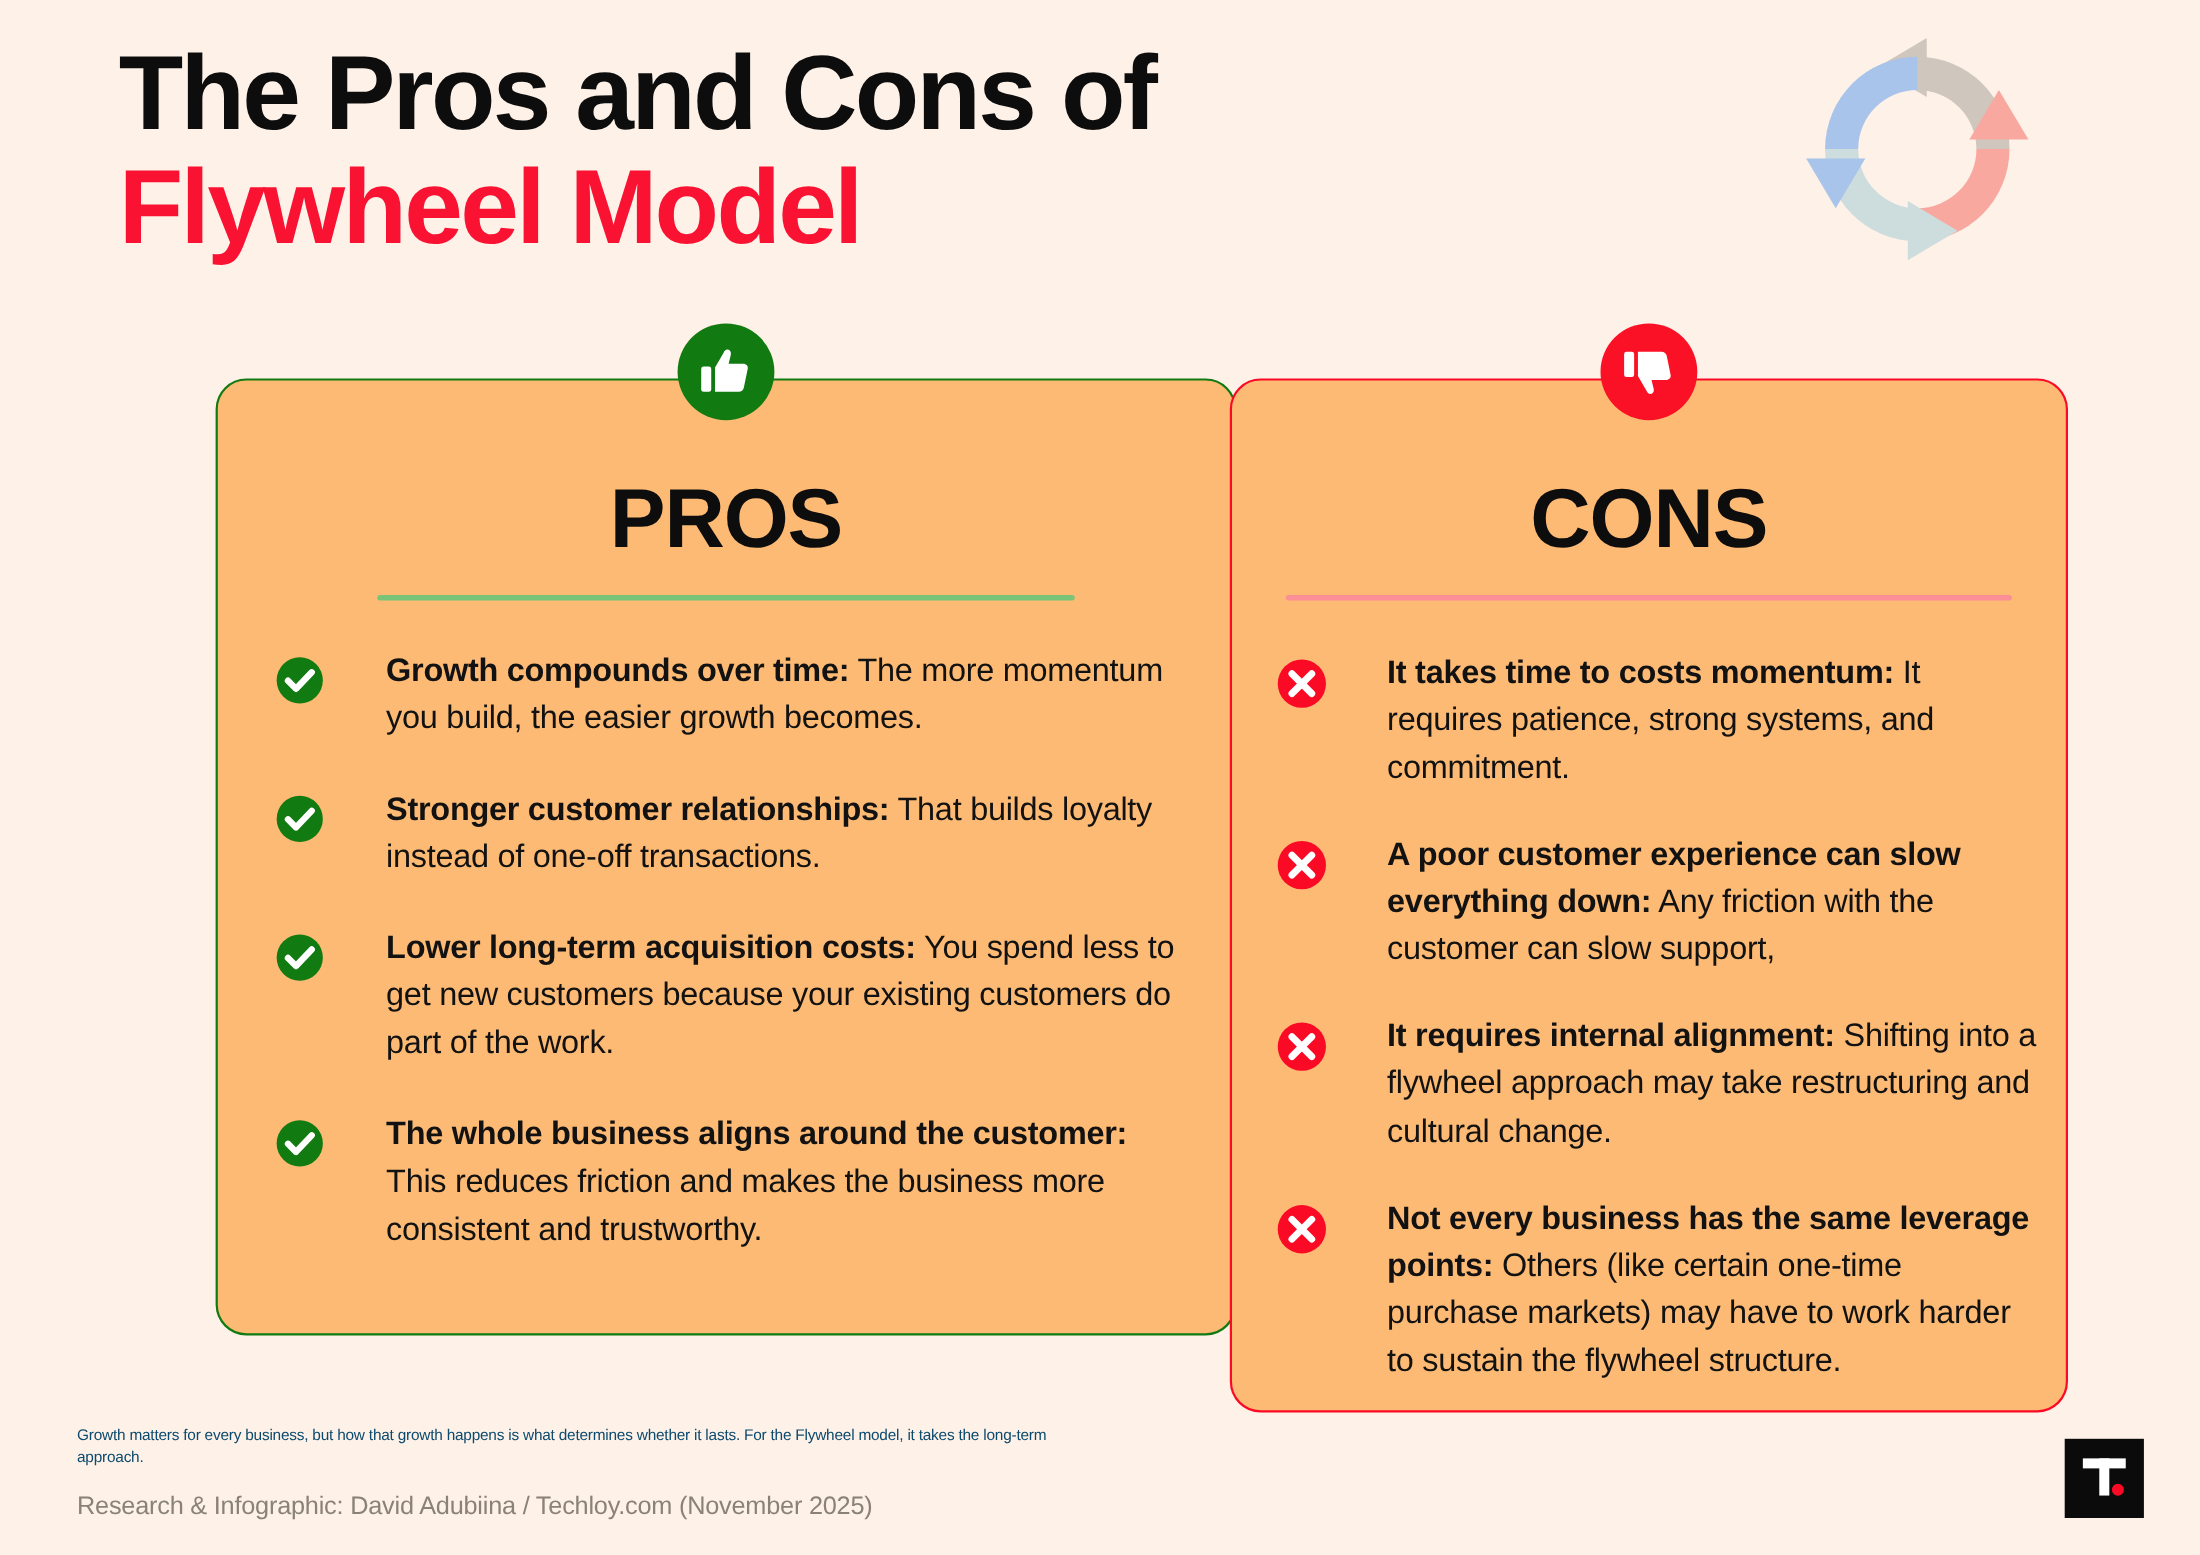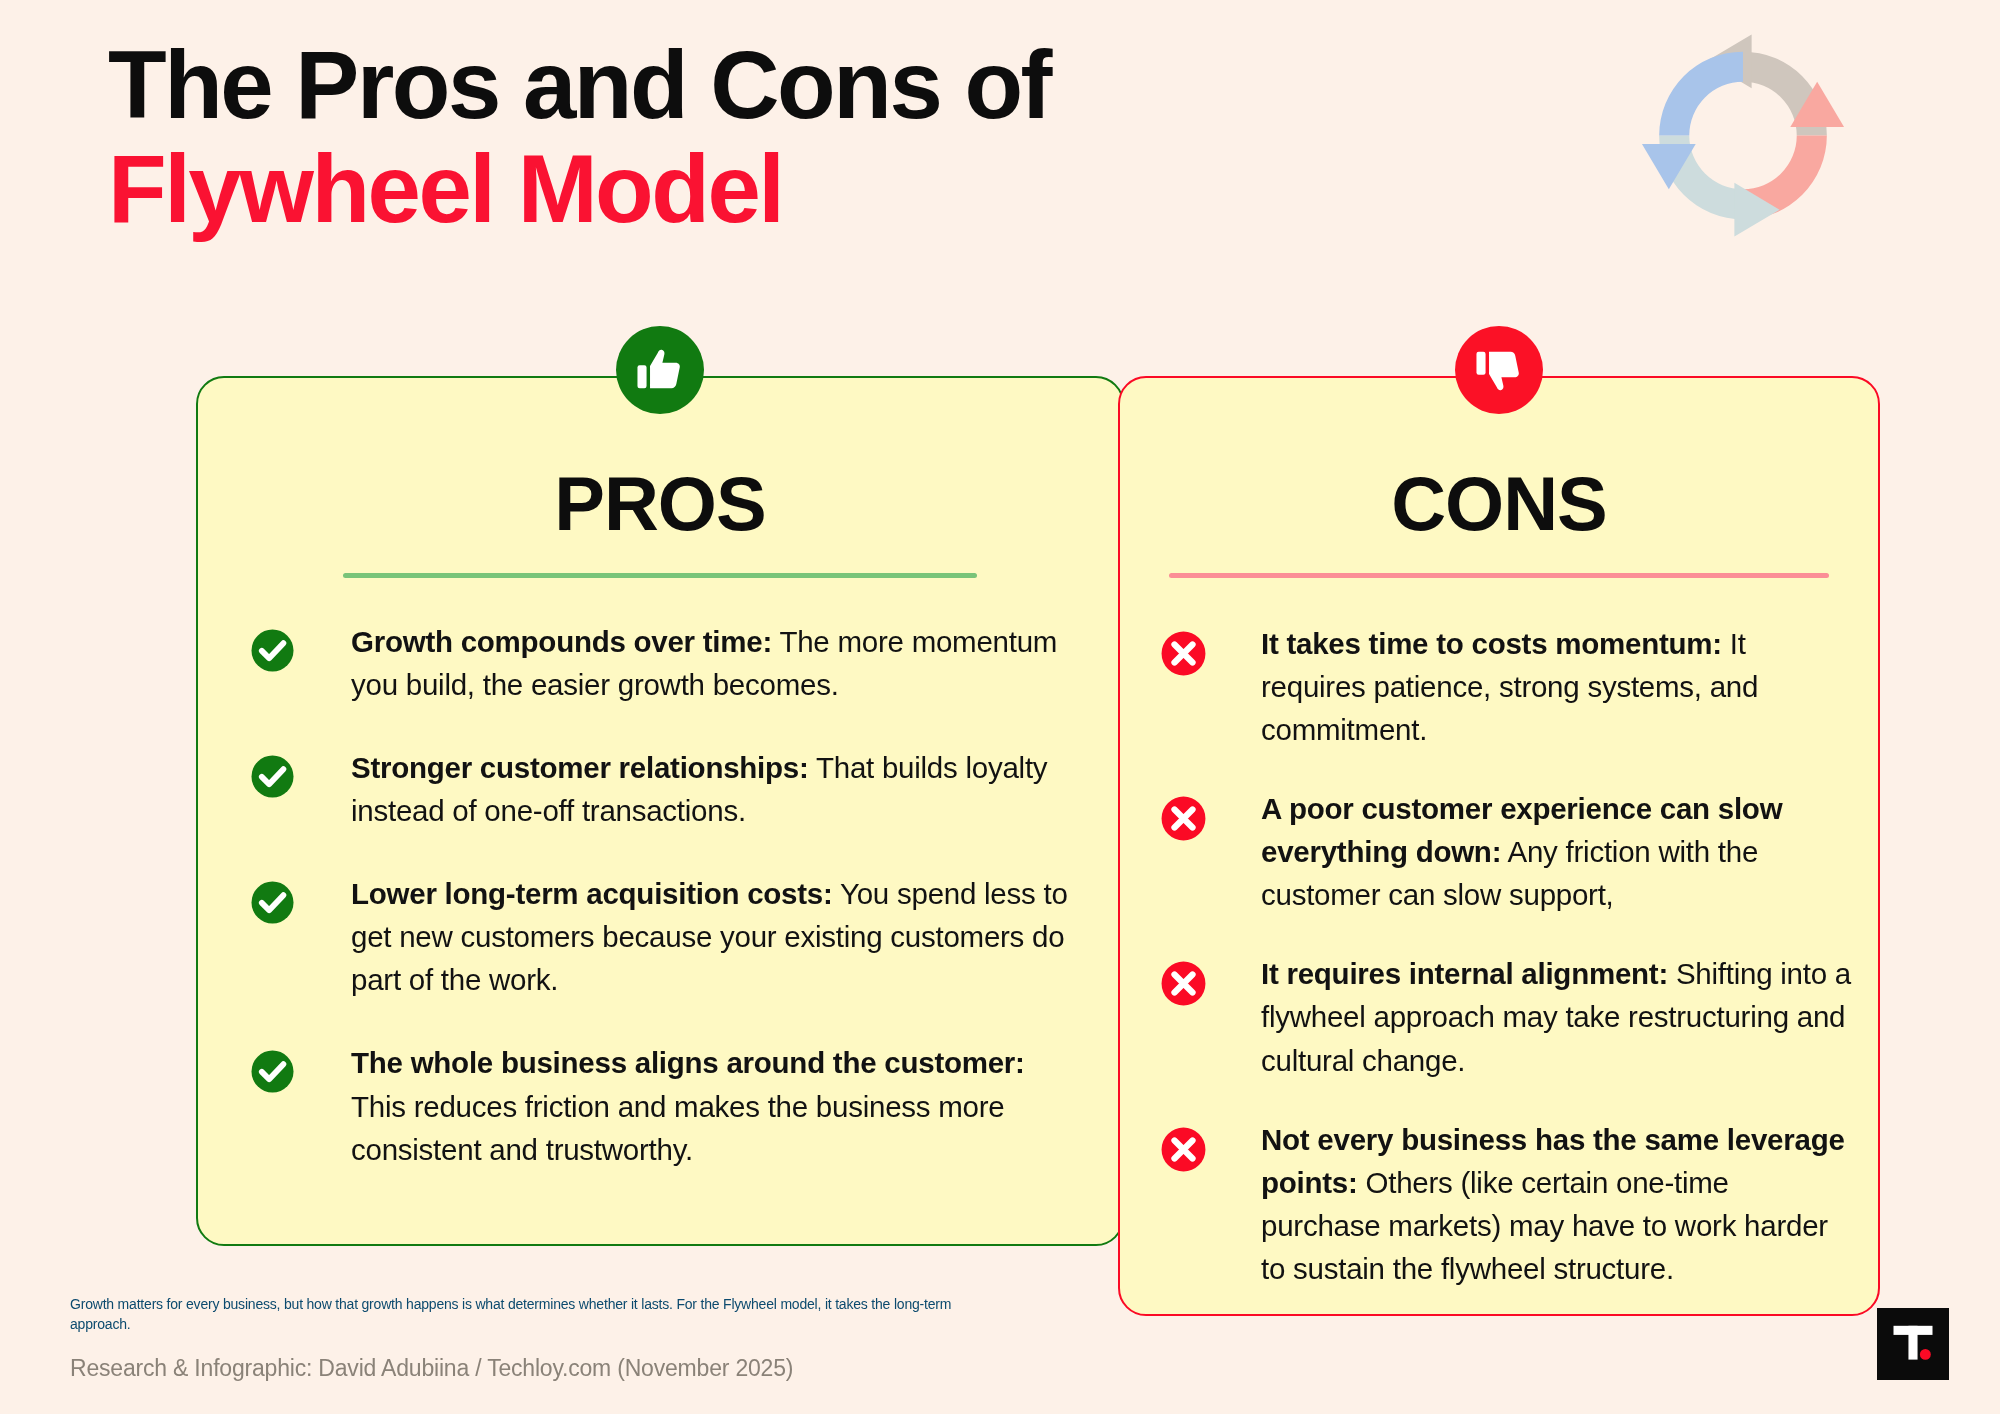--- a/index.html
+++ b/index.html
@@ -47,22 +47,22 @@
   .title .l2{
     display:block;font-size:96px;font-weight:700;
     color:#fa1232;margin-top:6px;
   }
 
   
   .flywheel{position:absolute;left:1628px;top:28px;width:230px;height:215px;}
 
   
   .card{
-    position:absolute;top:376px;
-    background:#fef9c3;
+    position:absolute;top:344px;
+    background:#fdba74;
     border-radius:28px;
     box-sizing:border-box;
   }
   .card-pros{left:196px;width:928px;height:870px;border:2.5px solid #117a11;}
   .card-cons{left:1118px;width:762px;height:940px;border:2.5px solid #fb0a25;}
 
   .badge{
     position:absolute;top:-52px;left:50%;
     transform:translateX(-50%);
     width:88px;height:88px;border-radius:50%;

